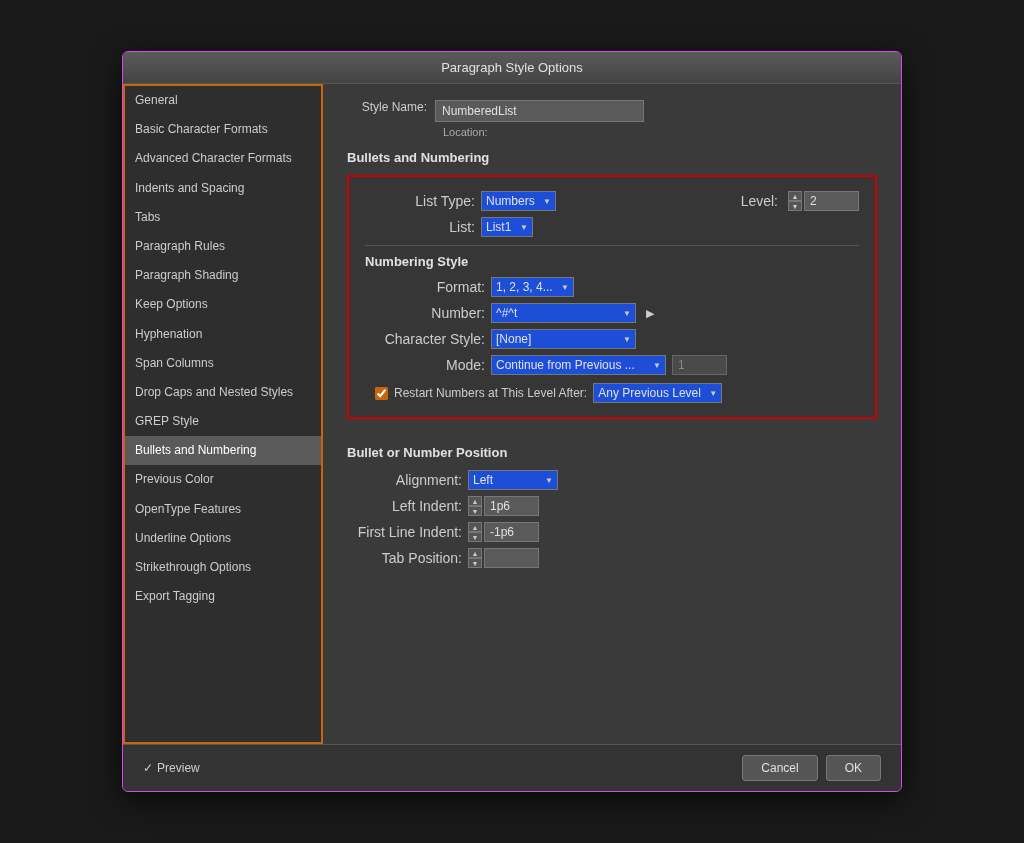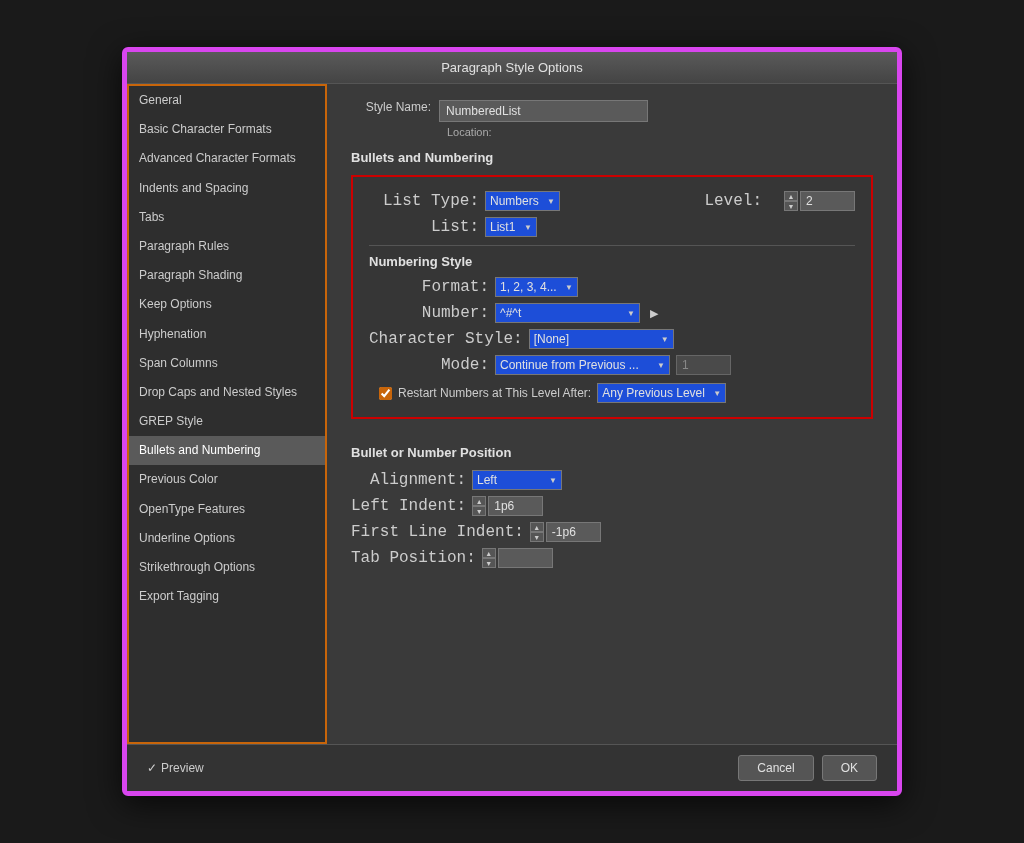--- a/index.html
+++ b/index.html
@@ -9,21 +9,21 @@
       justify-content: center;
       align-items: center;
       min-height: 100vh;
       font-family: Arial, sans-serif;
       font-size: 12px;
       color: #ccc;
     }
     .dialog {
       width: 780px;
       background: #3a3a3a;
-      border: 5px solid #d946ef;
+      border: 1px solid #d946ef;
       border-radius: 6px;
       overflow: hidden;
       box-shadow: 0 8px 32px rgba(0,0,0,0.7);
     }
     .title-bar {
       background: linear-gradient(to bottom, #5a5a5a, #444);
       text-align: center;
       padding: 8px;
       font-size: 13px;
       color: #e0e0e0;
@@ -105,22 +105,21 @@
     }
     .form-row {
       display: flex;
       align-items: center;
       margin-bottom: 8px;
       gap: 6px;
     }
     .form-label {
       text-align: right;
       color: #ccc;
-      font-size: 16px;
-      font-family: Liberation Mono, monospace;
+      font-size: 14px;
     }
     .form-label-md { min-width: 110px; }
     .form-label-lg { min-width: 120px; }
     select, .select-mock {
       background: #1d4ed8;
       border: 1px solid #777;
       color: #e0e0e0;
       padding: 2px 4px;
       font-size: 12px;
       appearance: none;
@@ -257,21 +256,21 @@
     }
     .divider-line {
       width: 100%;
       height: 1px;
       background: #555;
       margin: 8px 0;
     }
     .level-wrapper {
       display: flex;
       align-items: center;
-      gap: 22px;
+      gap: 10px;
       margin-left: auto;
     }
   </style>
 </head>
 <body>
 
 <div class="dialog">
 
   <div class="title-bar">
     <span>Paragraph Style Options</span>

